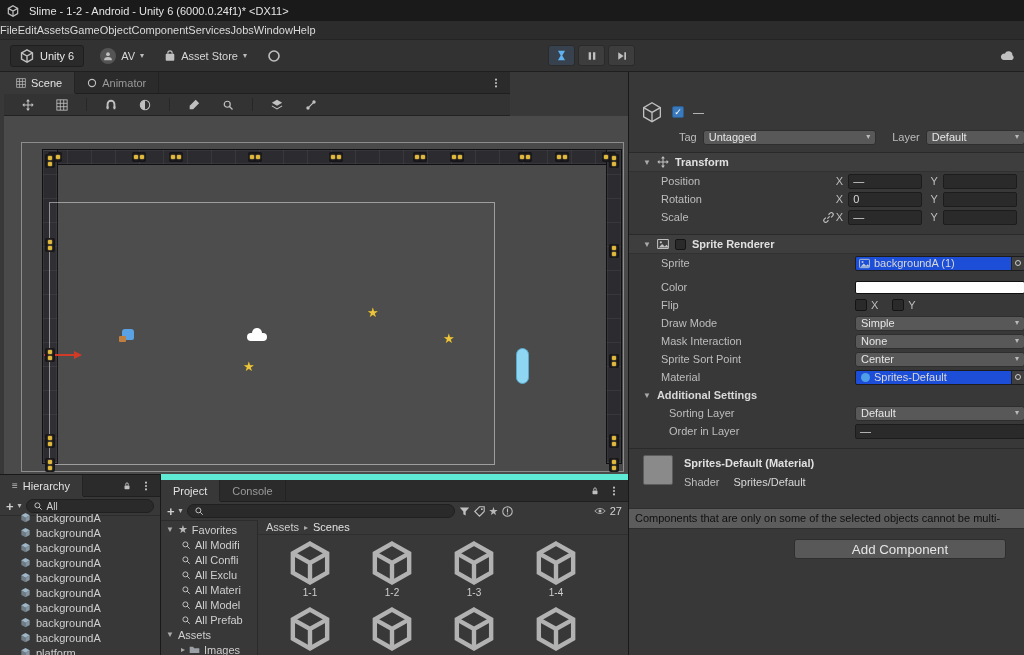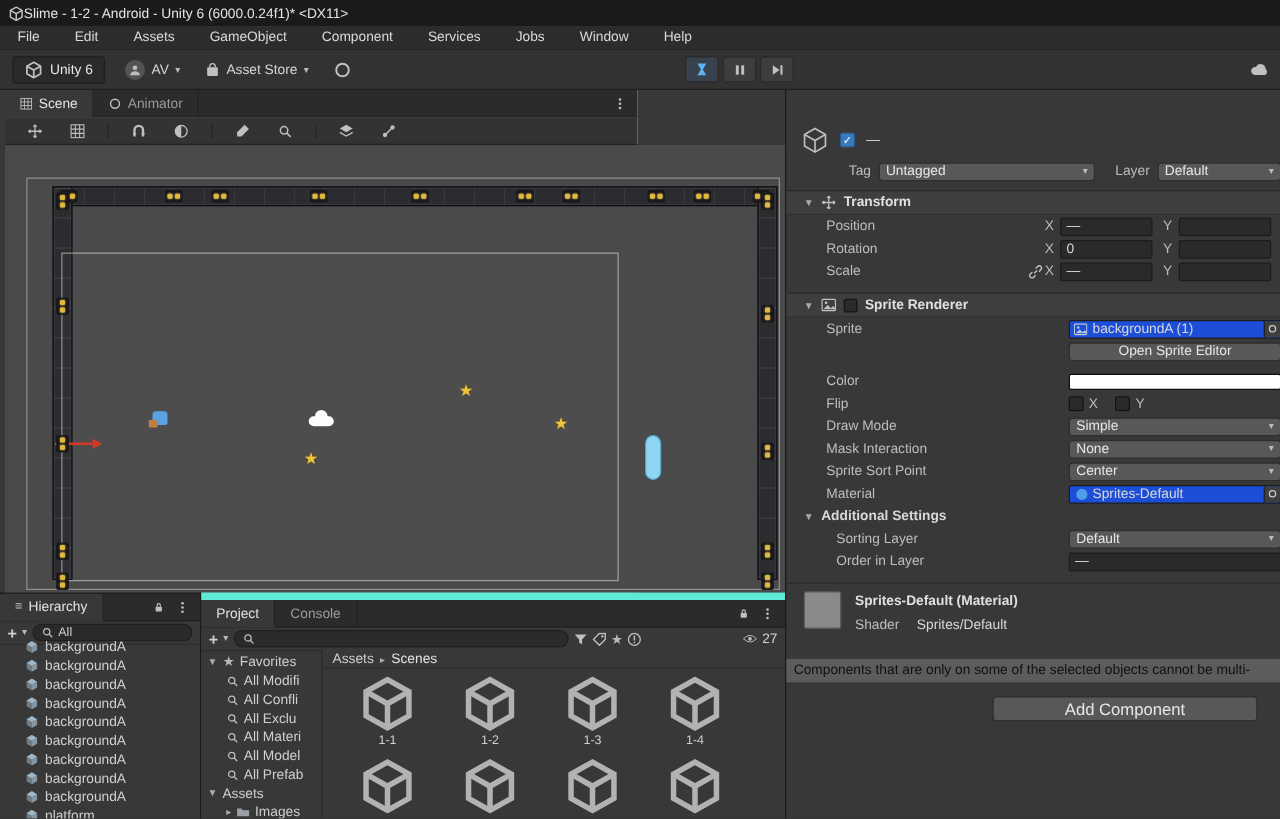--- a/index.html
+++ b/index.html
@@ -7,23 +7,23 @@
   body{font-family:"Liberation Sans","DejaVu Sans",sans-serif;font-size:11px;color:#d2d2d2;background:#383838}
   #app{position:relative;width:1024px;height:655px;background:#383838;overflow:hidden}
 
   .ic{display:inline-flex;align-items:center;justify-content:center;color:#c0c0c0;flex:0 0 auto}
   .ic svg{width:100%;height:100%;display:block}
   .sz10{width:10px;height:10px}.sz11{width:11px;height:11px}.sz12{width:12px;height:12px}
   .sz14{width:14px;height:14px}.sz16{width:16px;height:16px}.sz22{width:22px;height:22px}
   .caret{font-size:8px;color:#bbb;line-height:1}
 
   
-  .titlebar{position:absolute;left:0;top:0;width:1024px;height:21px;background:#1a1a1a;display:flex;align-items:center;gap:0;padding-left:7px;color:#e4e4e4}
+  .titlebar{position:absolute;left:0;top:0;width:1024px;height:21px;background:#1a1a1a;display:flex;align-items:center;gap:10px;padding-left:7px;color:#e4e4e4}
   .menubar{position:absolute;left:0;top:21px;width:1024px;height:19px;background:#2c2c2c;display:flex;align-items:stretch;border-bottom:1px solid #242424}
-  .menu-item{padding:0 14px;line-height:18px;color:#dadada;cursor:default}
+  .menu-item{padding:0 0;line-height:18px;color:#dadada;cursor:default}
   .toolbar{position:absolute;left:0;top:40px;width:1024px;height:32px;background:#323232;border-bottom:1px solid #1f1f1f;display:flex;align-items:center;gap:12px;padding:0 10px}
   .tb-badge{display:flex;align-items:center;gap:6px;background:#2a2a2a;border:1px solid #1e1e1e;border-radius:3px;height:22px;padding:0 9px;color:#e8e8e8}
   .tb-item{display:flex;align-items:center;gap:5px;color:#d6d6d6;height:22px;padding:0 4px}
   .avatar{width:16px;height:16px;border-radius:50%;background:#545454;display:flex;align-items:center;justify-content:center}
   .play-controls{position:absolute;left:548px;top:5px;display:flex;gap:3px}
   .pc{width:27px;height:21px;background:#3d3d3d;border:1px solid #2a2a2a;border-radius:3px;display:flex;align-items:center;justify-content:center;cursor:pointer}
   .pc.busy{background:#37424e}
   .tb-cloud{position:absolute;right:8px;top:8px}
 
   
@@ -887,26 +887,20 @@
                 <circle cx="4.5" cy="4" r="1.3" fill="currentColor"></circle>
                 <path d="M2 10 L6 6 L9 9 L11 7 L13 9 V10 Z" fill="currentColor"></path>
               </svg>
             </i>
           <span style="white-space:nowrap">backgroundA (1)</span>
           <span class="picker">
               <i></i>
             </span>
         </div>
       </div>
-      <div class="p-row">
-        <span class="p-label"></span>
-        <div class="btn ose w170">
-          <span>Open Sprite Editor</span>
-        </div>
-      </div>
       <div class="p-row" style="margin-top:6px">
         <span class="p-label">Color</span>
         <div class="swatch"></div>
       </div>
       <div class="p-row">
         <span class="p-label">Flip</span>
         <span class="checkbox"></span>
         <span class="lbl" style="margin:0 14px 0 4px">X</span>
         <span class="checkbox"></span>
         <span class="lbl" style="margin-left:4px">Y</span>

